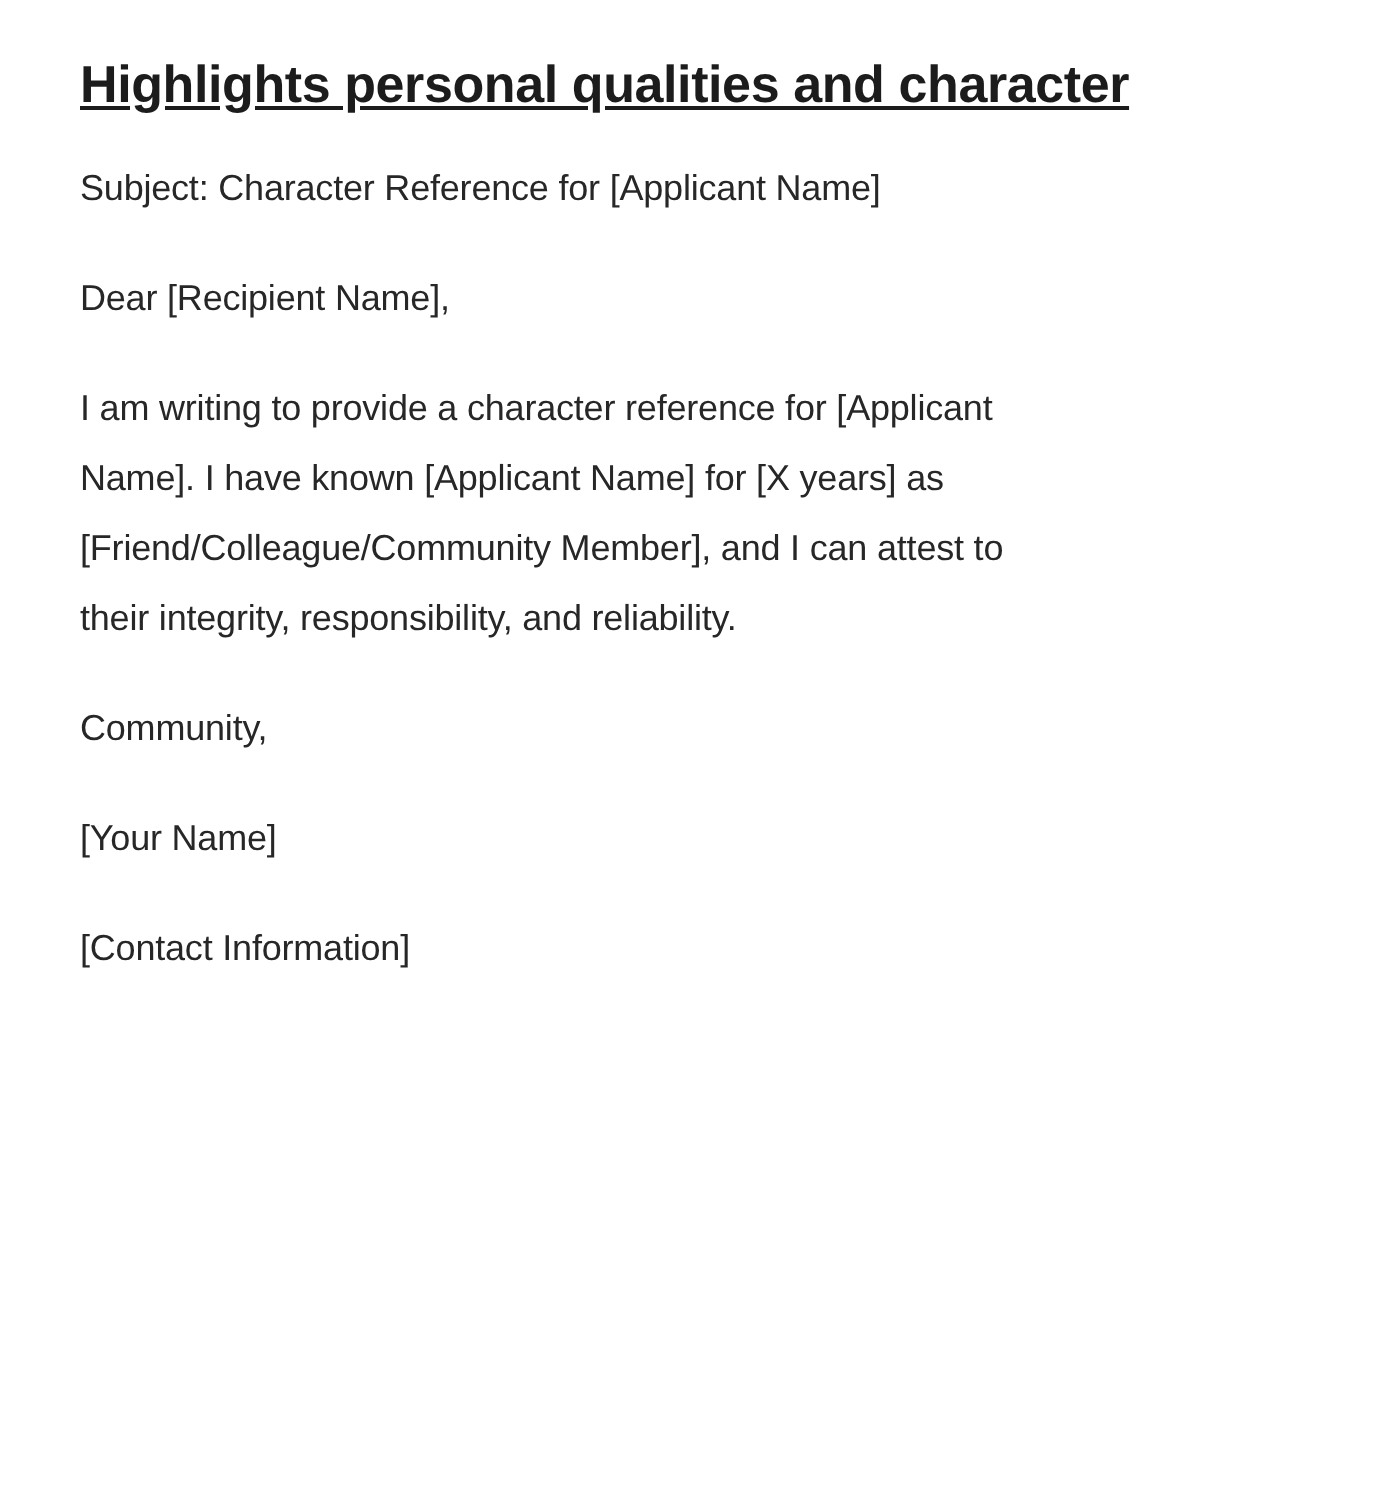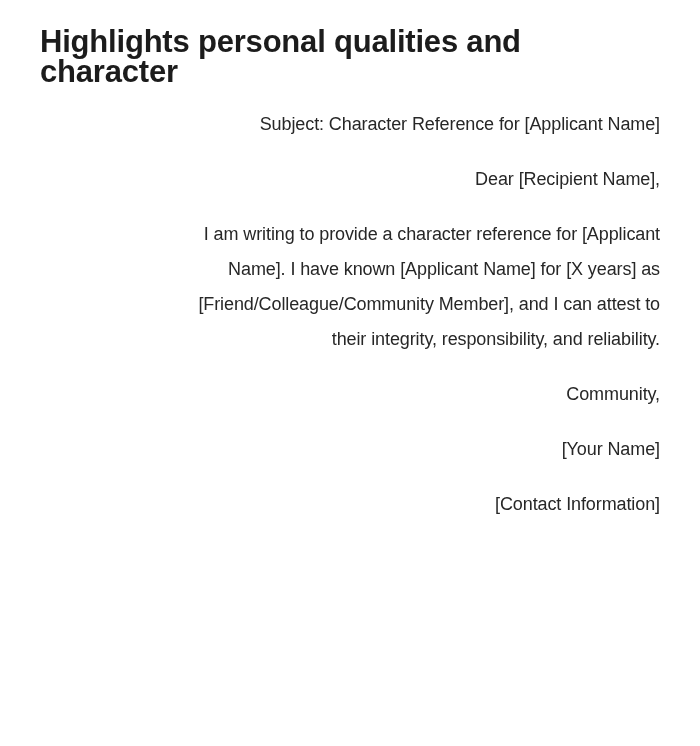--- a/index.html
+++ b/index.html
@@ -11,38 +11,38 @@
     width: 700px;
     height: 746px;
     box-sizing: border-box;
     padding: 27px 40px 0 40px;
     background: #ffffff;
     font-family: "Liberation Sans", "DejaVu Sans", sans-serif;
     color: #272727;
     overflow: hidden;
   }
   .doc-heading {
-    font-size: 31px;
+    font-size: 26px;
     line-height: 30px;
     font-weight: 700;
     color: #1c1c1c;
     letter-spacing: -0.2px;
     margin: 0;
+    text-decoration: underline;
   }
   .doc-heading + p {
     margin-top: 12px;
   }
   .document p {
     font-size: 18px;
     line-height: 35px;
     margin: 20px 0;
     max-width: 625px;
     white-space: pre-line;
     letter-spacing: -0.1px;
-    text-align: right;
   }
 </style>
 </head>
 <body>
 
 <div class="document">
   <h1 class="doc-heading">Highlights personal qualities and character</h1>
 
   <p>Subject: Character Reference for [Applicant Name]</p>
 

